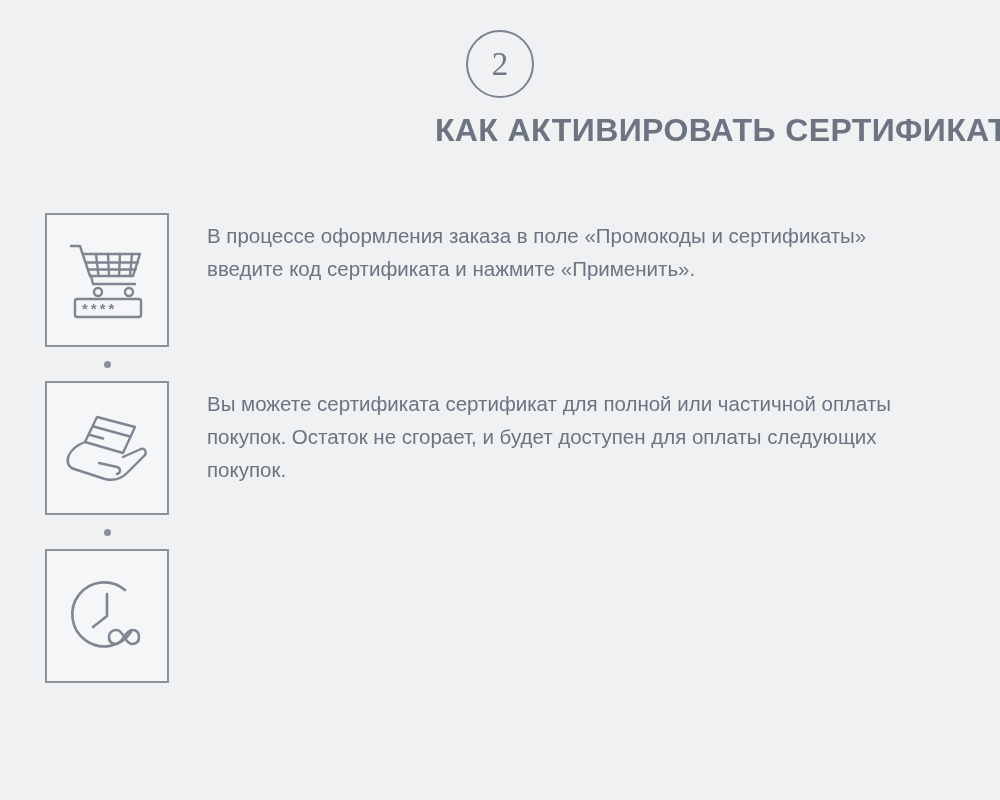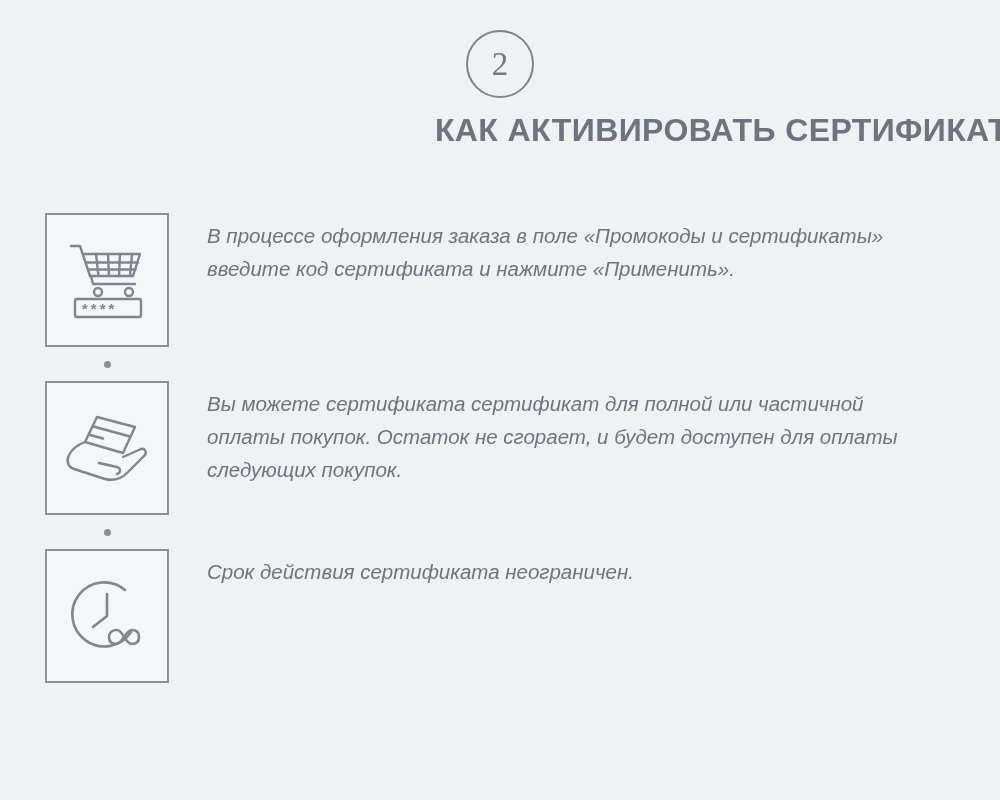--- a/index.html
+++ b/index.html
@@ -75,21 +75,20 @@
     align-items: center;
     justify-content: center;
   }
   .row-text {
     margin-left: 38px;
     font-size: 20.5px;
     line-height: 1.62;
     color: #6b7480;
     padding-top: 6px;
     max-width: 710px;
-    font-style: italic;
   }
   .connector {
     height: 34px;
     width: 124px;
     display: flex;
     align-items: center;
     justify-content: center;
   }
   .dot {
     width: 7px;
@@ -170,17 +169,16 @@
         <span>
           <svg width="84" height="84" viewBox="0 0 84 84">
             <g fill="none" stroke="#7f8691" stroke-width="2.6" stroke-linecap="round" stroke-linejoin="round">
               <path d="M60 16 A32 32 0 1 0 66 58"></path>
               <path d="M42 20 L42 42 L28 53"></path>
               <path d="M52 56 C46 56 44 60 44 63 C44 67 46 70 51 70 C58 70 60 56 67 56 C72 56 74 59 74 63 C74 67 72 70 67 70 C60 70 58 56 52 56 Z"></path>
             </g>
           </svg>
         </span>
       </div>
-      <div class="row-text">Срок действия сертификата неограничен.</div>
     </div>
 
   </div>
 </div>
 
 </body></html>

